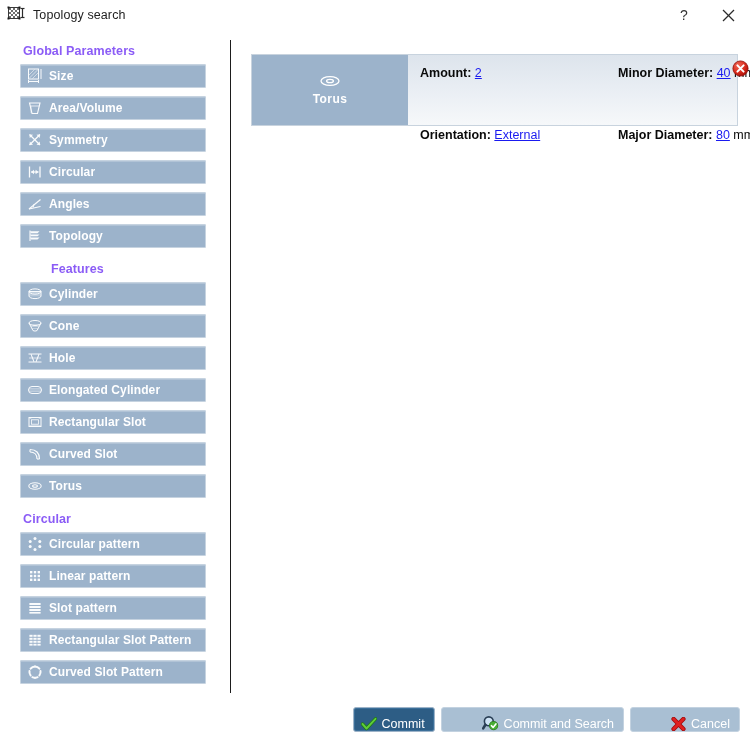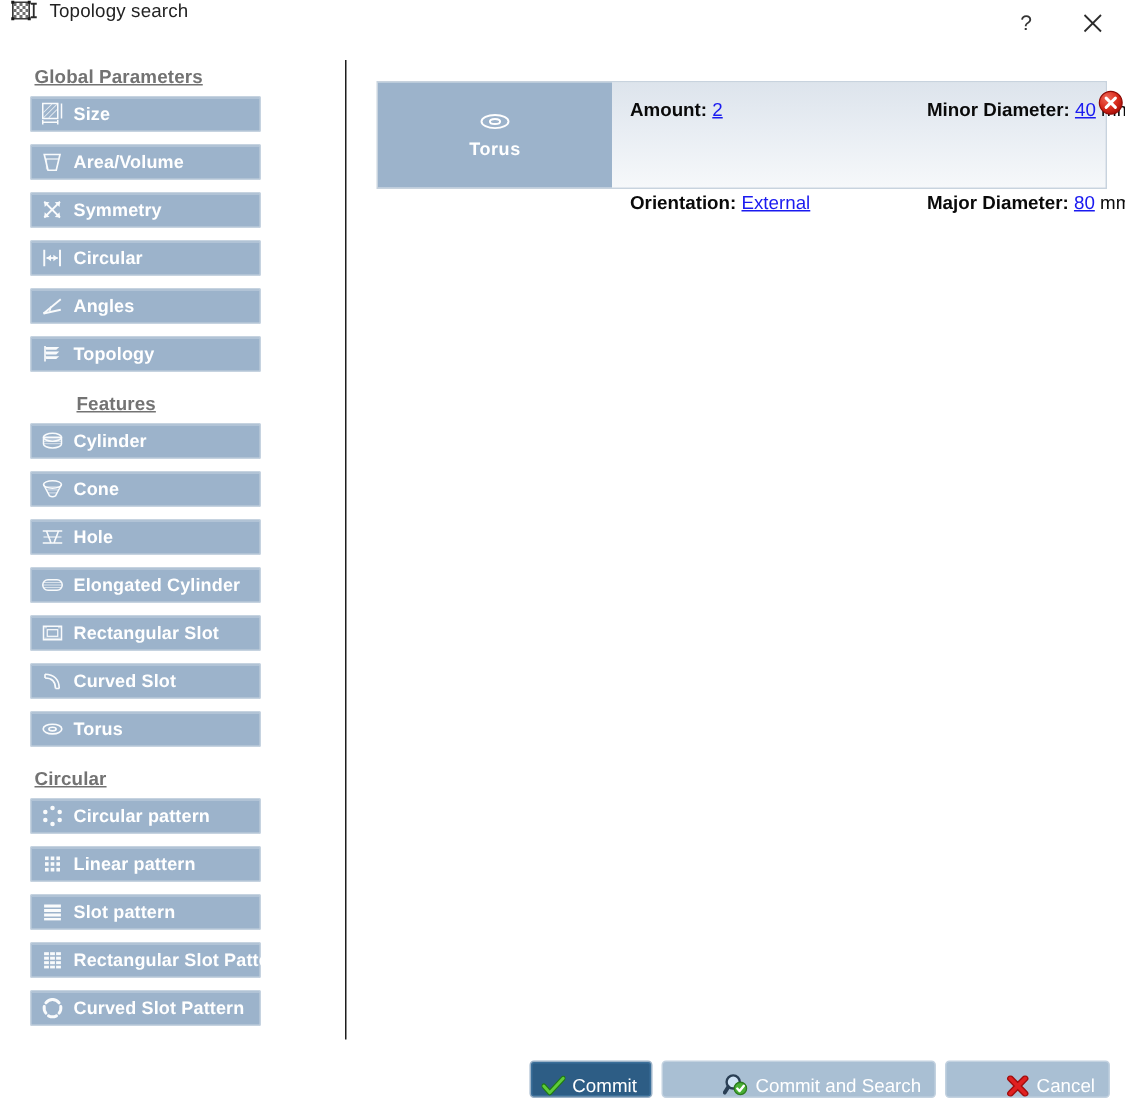--- a/index.html
+++ b/index.html
@@ -19,21 +19,21 @@
     background: #ffffff;
   }
 
   
   .titlebar {
     position: absolute;
     left: 0; top: 0;
     width: 750px; height: 30px;
     background: #ffffff;
     display: flex;
-    align-items: flex-start;
+    align-items: center;
   }
   .titlebar-icon {
     margin-left: 7px;
     width: 18px; height: 18px;
     display: block;
   }
   .titlebar-title {
     margin-left: 8px;
     font-size: 12.5px;
     color: #222222;
@@ -62,31 +62,30 @@
   .sidebar {
     position: absolute;
     left: 0; top: 44px;
     width: 230px;
     height: 650px;
     padding-left: 20px;
   }
   .section-title {
     font-size: 12.5px;
     font-weight: bold;
-    color: #737373;
+    color: #8b5cf6;
     margin: 0 0 6px 3px;
     letter-spacing: 0.1px;
-    text-decoration: underline;
   }
   .section-title.features { margin-top: 14px; padding-left: 28px; }
   .section-title.patterns { margin-top: 14px; }
 
   .sb-btn {
     position: relative;
-    width: 154px;
+    width: 186px;
     height: 24px;
     margin-bottom: 8px;
     background: #9cb3cb;
     border: 1px solid #c6d3e0;
     border-radius: 1px;
     display: flex;
     align-items: center;
     padding-left: 6px;
     cursor: default;
     box-shadow: inset 0 1px 0 rgba(255,255,255,0.22);

